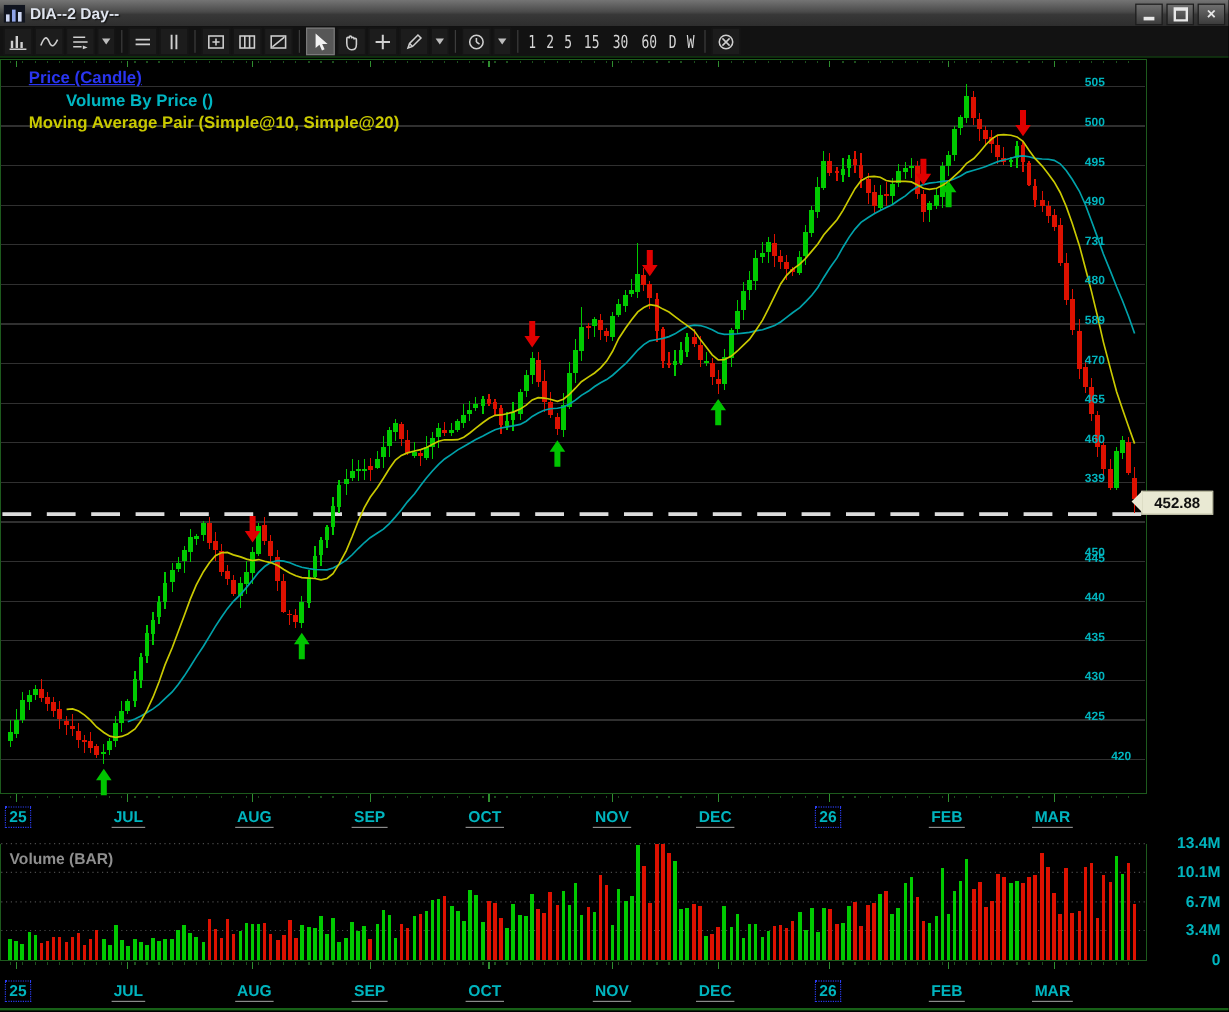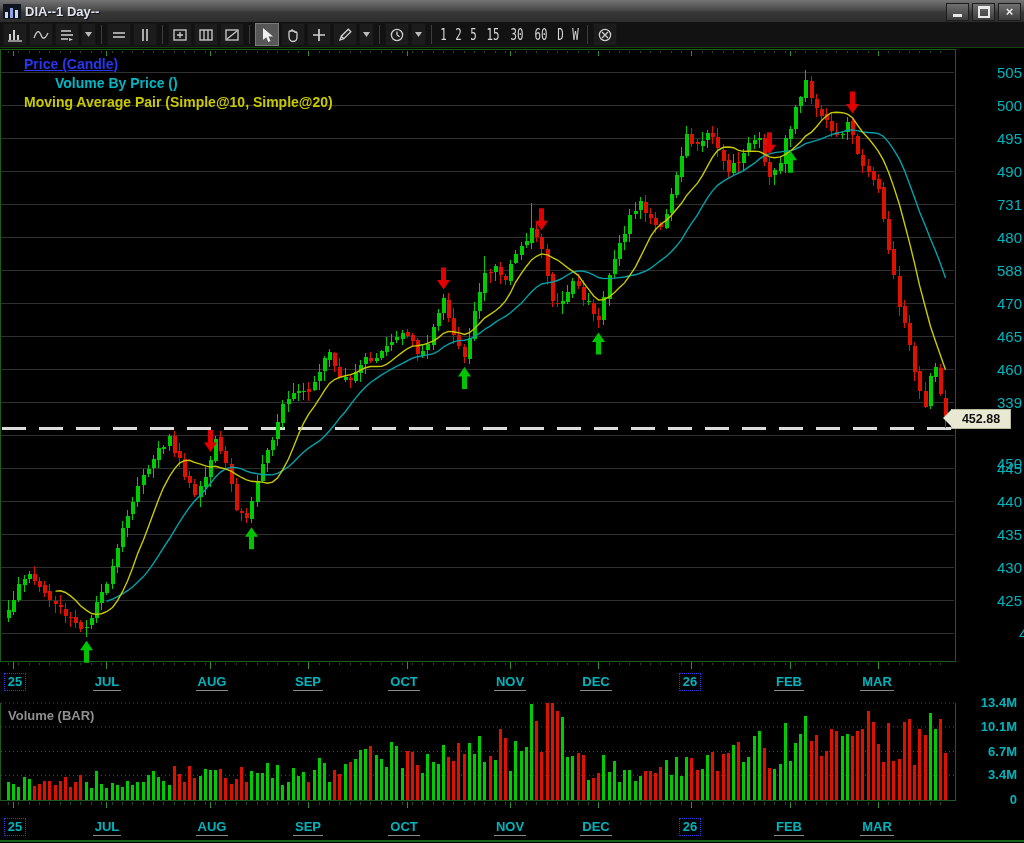--- a/index.html
+++ b/index.html
@@ -30,21 +30,21 @@
   .tf{font-family:"DejaVu Sans Mono",monospace;font-size:15px;color:#d6d6d6;
     display:inline-block;transform:scaleX(.72);padding:0 3px;cursor:default;flex:0 0 auto;}
   
   #price-plot{position:absolute;left:0;top:49px;width:957px;height:622px;}
   #vol-plot{position:absolute;left:0;top:700px;width:957px;height:112px;}
   .ind-label{position:absolute;left:6px;font-size:14px;font-weight:bold;z-index:5;padding-left:18px;}
   #ind1{top:56px;text-decoration:underline;}
   #ind2{top:75px;margin-left:31px;}
   #ind3{top:94px;}
   #vol-title{position:absolute;left:8px;top:708px;font-size:13px;font-weight:bold;z-index:5;}
-  .ptick{position:absolute;left:997px;font-size:15px;font-weight:normal;}
+  .ptick{position:absolute;left:904px;font-size:10px;font-weight:bold;}
   .vtick{position:absolute;left:955px;width:62px;text-align:right;font-size:13px;font-weight:bold;}
   .xwrap{position:absolute;width:80px;text-align:center;}
   .xlabel{font-size:13px;font-weight:bold;padding:0 2px 1px;border-bottom:1px solid #8a8a8a;}
   .xyear{font-size:13px;font-weight:bold;padding:0 3px 1px;border:1px dotted #2a3cf0;}
   #axis-strip-1{position:absolute;left:0;top:663px;width:1024px;height:36px;}
   #axis-strip-2{position:absolute;left:0;top:808px;width:1024px;height:34px;}
   #bubble{position:absolute;left:951px;width:58px;height:18px;background:#e9e9d3;
     border:1px solid #b9b9a0;color:#101010;font-size:12.5px;font-weight:bold;
     display:flex;align-items:center;justify-content:center;z-index:6;}
   #bubble:before{content:"";position:absolute;left:-9px;top:-1px;width:0;height:0;
@@ -56,21 +56,21 @@
 
 <div class="app">
 
   <div class="titlebar">
     <svg class="app-icon" width="18" height="15" viewBox="0 0 18 15">
       <rect x="0" y="0" width="18" height="15" fill="#10141f"></rect>
       <rect x="2" y="8" width="3" height="6" fill="#cdd6f2"></rect>
       <rect x="7" y="4" width="3" height="10" fill="#8fa4e8"></rect>
       <rect x="12" y="6" width="3" height="8" fill="#cdd6f2"></rect>
     </svg>
-    <span class="title">DIA--1 Day--</span>
+    <span class="title">DIA--2 Day--</span>
     <div class="win-btns">
       <div class="wbtn">
           <span class="mini"></span>
         </div>
       <div class="wbtn">
           <span class="maxi"></span>
         </div>
       <div class="wbtn">
           <span class="clos">×</span>
         </div>
@@ -799,21 +799,21 @@
   <div class="ind-label" id="ind1" style="color: rgb(42, 53, 240);">Price (Candle)</div>
   <div class="ind-label" id="ind2" style="color: rgb(0, 182, 194);">Volume By Price ()</div>
   <div class="ind-label" id="ind3" style="color: rgb(201, 201, 0);">Moving Average Pair (Simple@10, Simple@20)</div>
   <div id="price-labels">
       <div class="ptick" style="color: rgb(0, 180, 190); top: 63.5px;">505</div>
       <div class="ptick" style="color: rgb(0, 180, 190); top: 96.5px;">500</div>
       <div class="ptick" style="color: rgb(0, 180, 190); top: 129.5px;">495</div>
       <div class="ptick" style="color: rgb(0, 180, 190); top: 162.5px;">490</div>
       <div class="ptick" style="color: rgb(0, 180, 190); top: 195.5px;">731</div>
       <div class="ptick" style="color: rgb(0, 180, 190); top: 228.5px;">480</div>
-      <div class="ptick" style="color: rgb(0, 180, 190); top: 261.5px;">588</div>
+      <div class="ptick" style="color: rgb(0, 180, 190); top: 261.5px;">589</div>
       <div class="ptick" style="color: rgb(0, 180, 190); top: 294.5px;">470</div>
       <div class="ptick" style="color: rgb(0, 180, 190); top: 327.5px;">465</div>
       <div class="ptick" style="color: rgb(0, 180, 190); top: 360.5px;">460</div>
       <div class="ptick" style="color: rgb(0, 180, 190); top: 393.5px;">339</div>
       <div class="ptick" style="color: rgb(0, 180, 190); top: 426.5px; margin-top: 28px;">450</div>
       <div class="ptick" style="color: rgb(0, 180, 190); top: 459.5px;">445</div>
       <div class="ptick" style="color: rgb(0, 180, 190); top: 492.5px;">440</div>
       <div class="ptick" style="color: rgb(0, 180, 190); top: 525.5px;">435</div>
       <div class="ptick" style="color: rgb(0, 180, 190); top: 558.5px;">430</div>
       <div class="ptick" style="color: rgb(0, 180, 190); top: 591.5px;">425</div>

